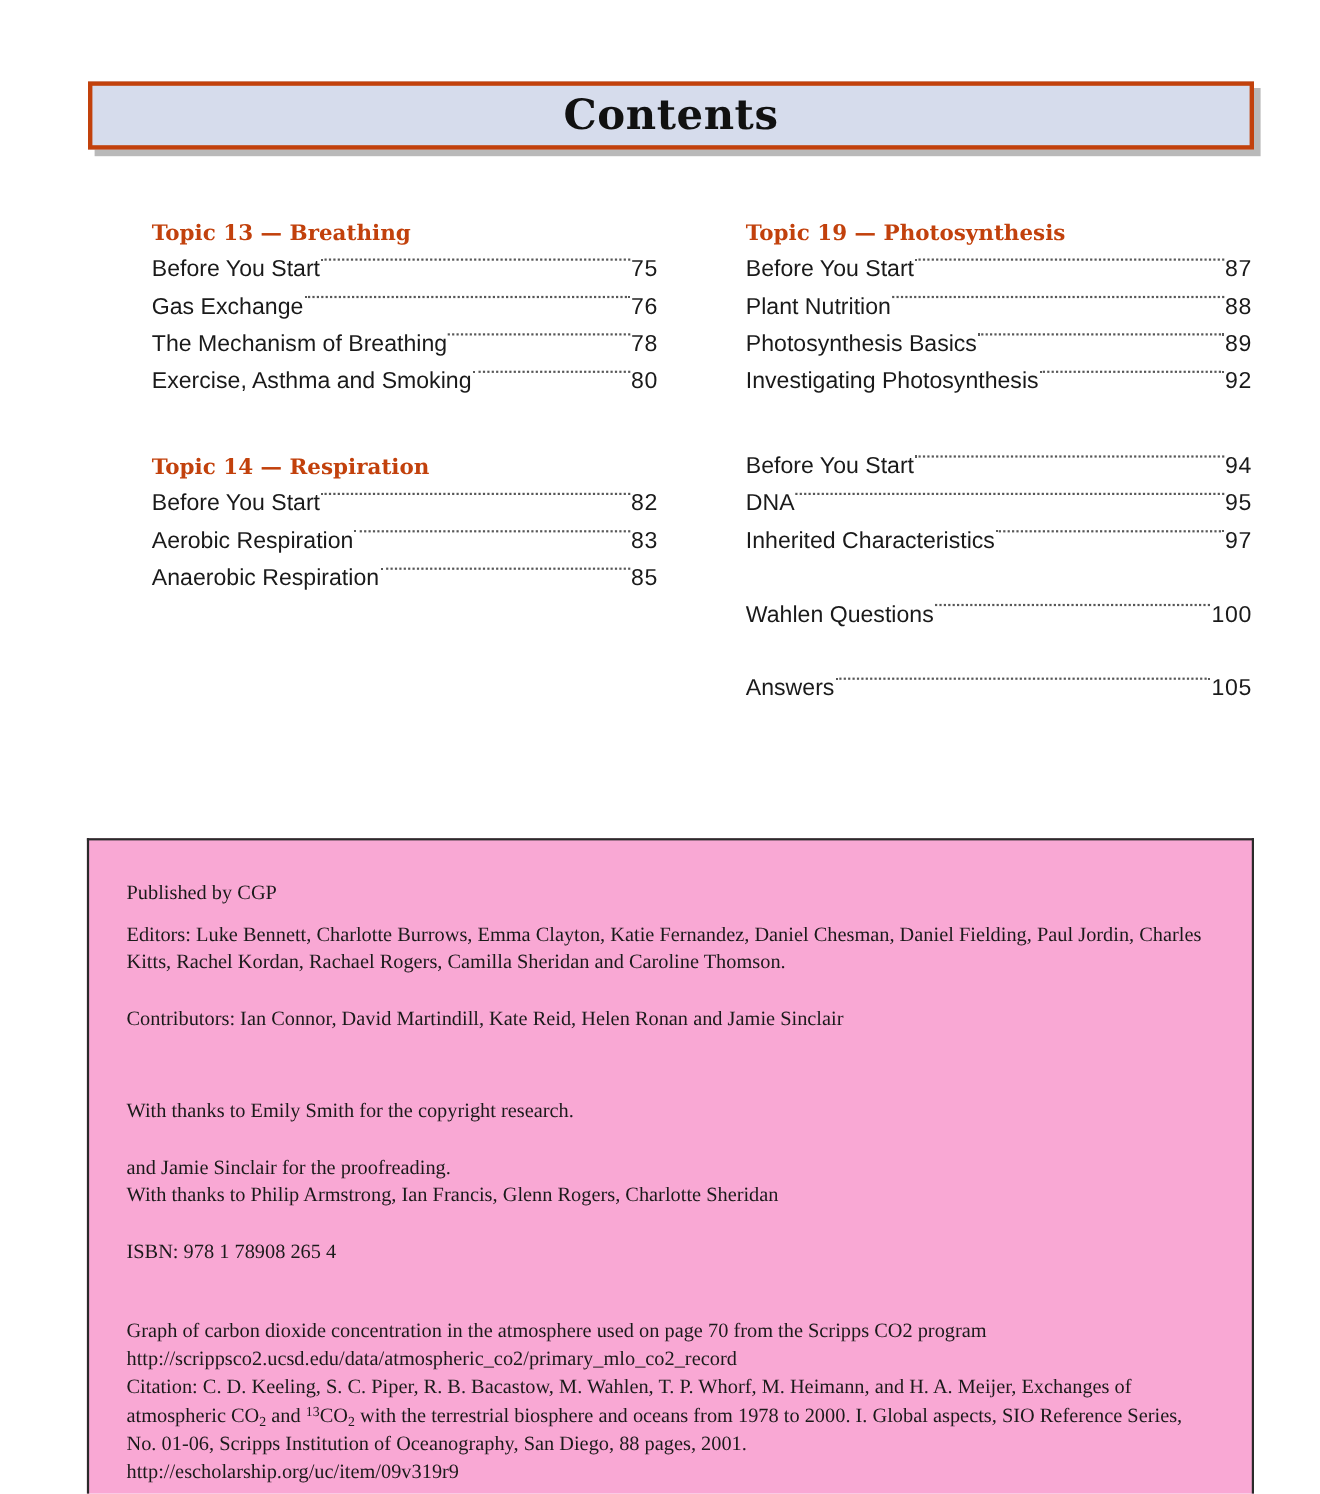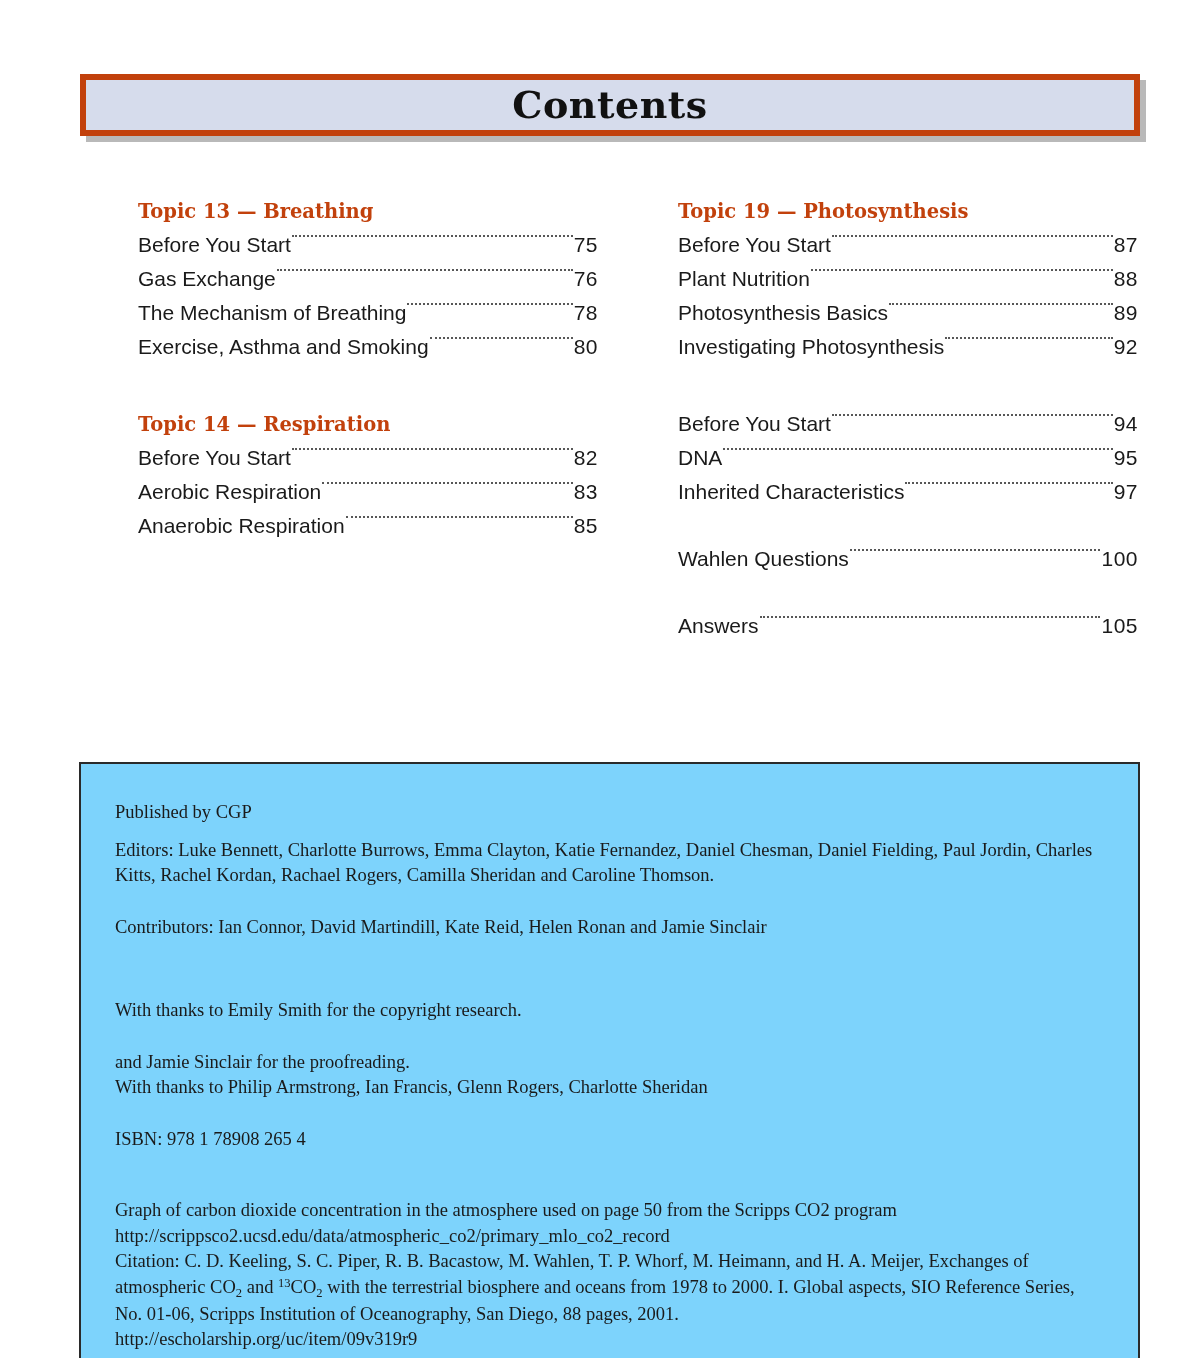--- a/index.html
+++ b/index.html
@@ -17,21 +17,21 @@
   }
 
   
   .contents-banner {
     position: absolute;
     left: 80px;
     top: 74px;
     width: 1060px;
     height: 62px;
     background: #d6dcec;
-    border: 6px solid #c2410c;
+    border: 4px solid #c2410c;
     box-sizing: border-box;
     box-shadow: 6px 6px 0 0 #b9b9b9;
   }
   .contents-title {
     position: absolute;
     left: 0; right: 0;
     top: 50%;
     transform: translateY(-52%);
     text-align: center;
     font-family: "DejaVu Serif", "Liberation Serif", serif;
@@ -93,21 +93,21 @@
   
   .credits-box {
     position: absolute;
     left: 79px;
     top: 762px;
     width: 1061px;
     height: 596px;
     border: 2px solid #2a2a2a;
     border-bottom: none;
     box-sizing: border-box;
-    background: #7dd3fc;
+    background: #f9a8d4;
     overflow: hidden;
   }
   .credits-inner {
     padding: 36px 34px 0 34px;
     font-family: "Liberation Serif", "DejaVu Serif", serif;
     font-size: 18.5px;
     line-height: 1.38;
     color: #1a1a1a;
   }
   .credits-inner p { margin: 0; }
@@ -250,19 +250,19 @@
     <p>With thanks to Emily Smith for the copyright research.</p>
 
     <div class="gap-md"></div>
     <p>and Jamie Sinclair for the proofreading.</p>
     <p>With thanks to Philip Armstrong, Ian Francis, Glenn Rogers, Charlotte Sheridan</p>
 
     <div class="gap-md"></div>
     <p>ISBN:  978 1 78908 265 4</p>
 
     <div class="gap-lg"></div>
-    <p>Graph of carbon dioxide concentration in the atmosphere used on page 50 from the Scripps CO2 program</p>
+    <p>Graph of carbon dioxide concentration in the atmosphere used on page 70 from the Scripps CO2 program</p>
     <p>http://scrippsco2.ucsd.edu/data/atmospheric_co2/primary_mlo_co2_record</p>
     <p><span>Citation: C. D. Keeling, S. C. Piper, R. B. Bacastow, M. Wahlen, T. P. Whorf, M. Heimann, and H. A. Meijer, Exchanges of atmospheric CO</span><sub>2</sub><span> and </span><sup>13</sup><span>CO</span><sub>2</sub><span> with the terrestrial biosphere and oceans from 1978 to 2000. I. Global aspects, SIO Reference Series, No. 01-06, Scripps Institution of Oceanography, San Diego, 88 pages, 2001.</span></p>
     <p>http://escholarship.org/uc/item/09v319r9</p>
 
   </div>
 </div>
 
 </body></html>

